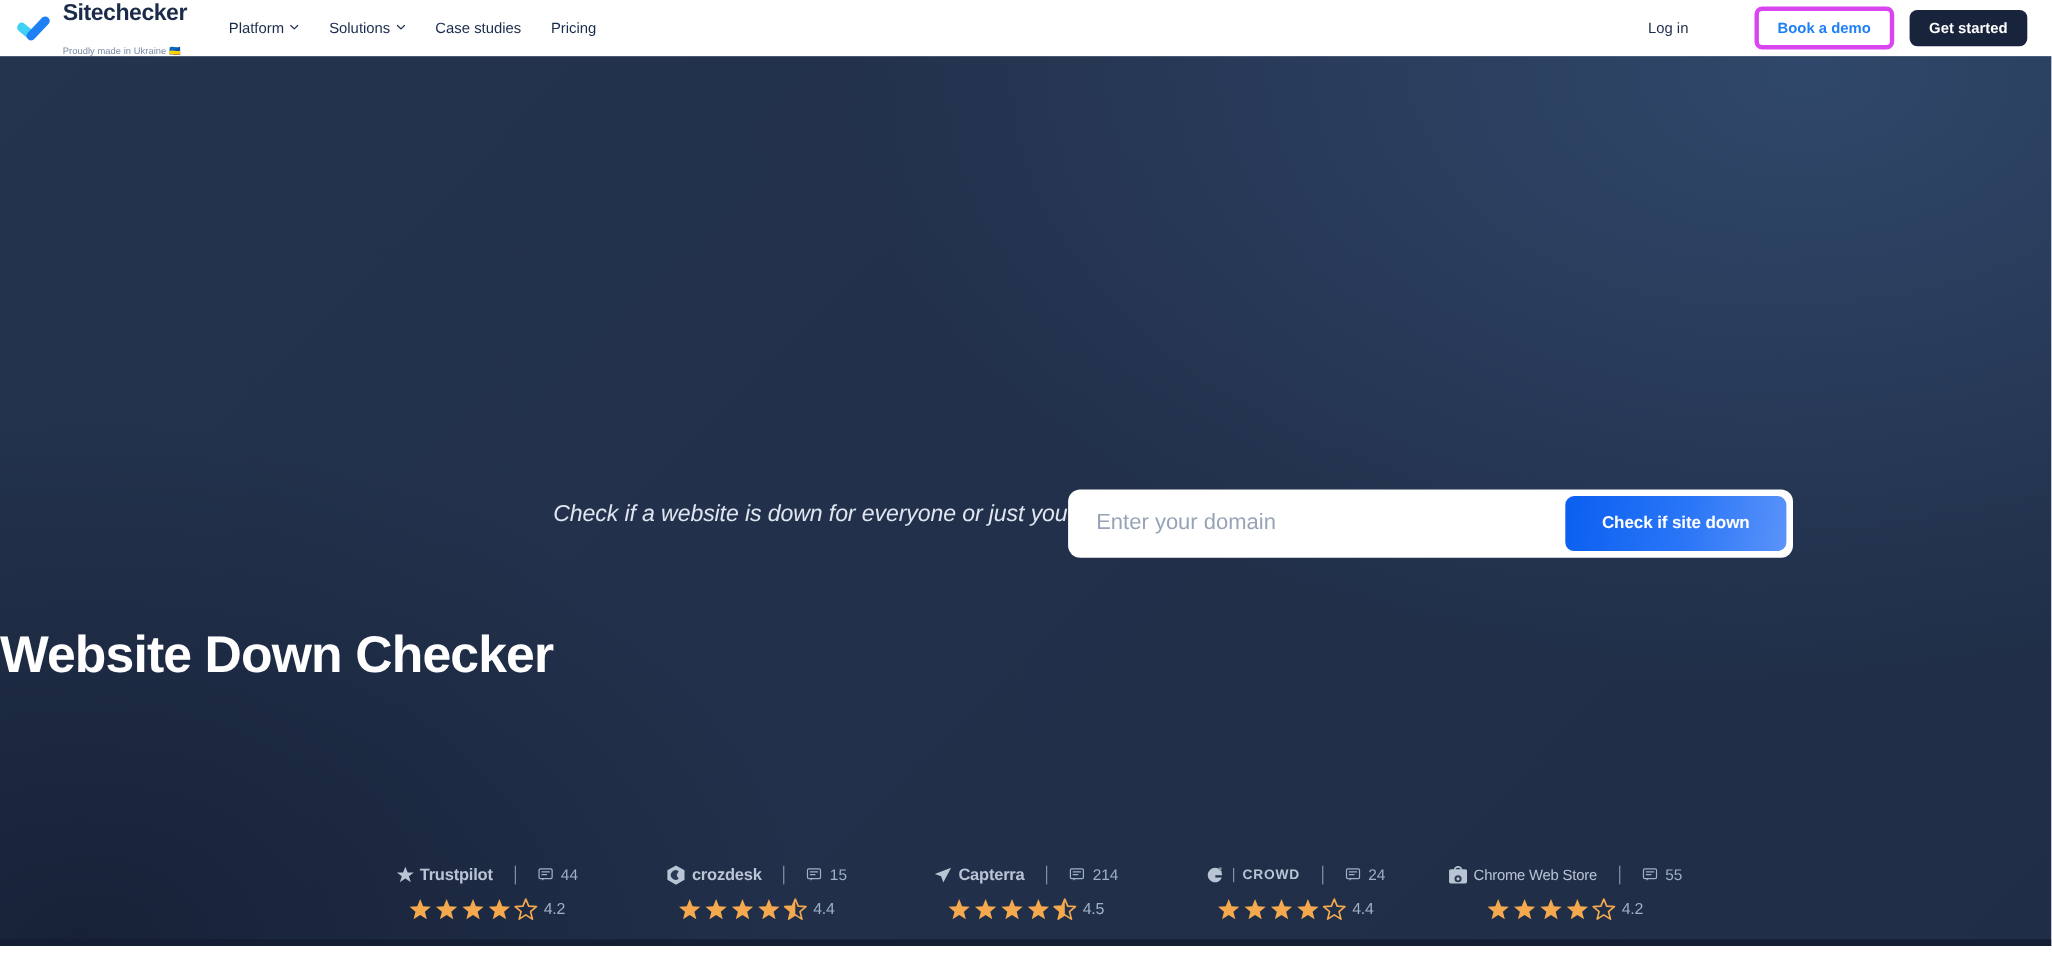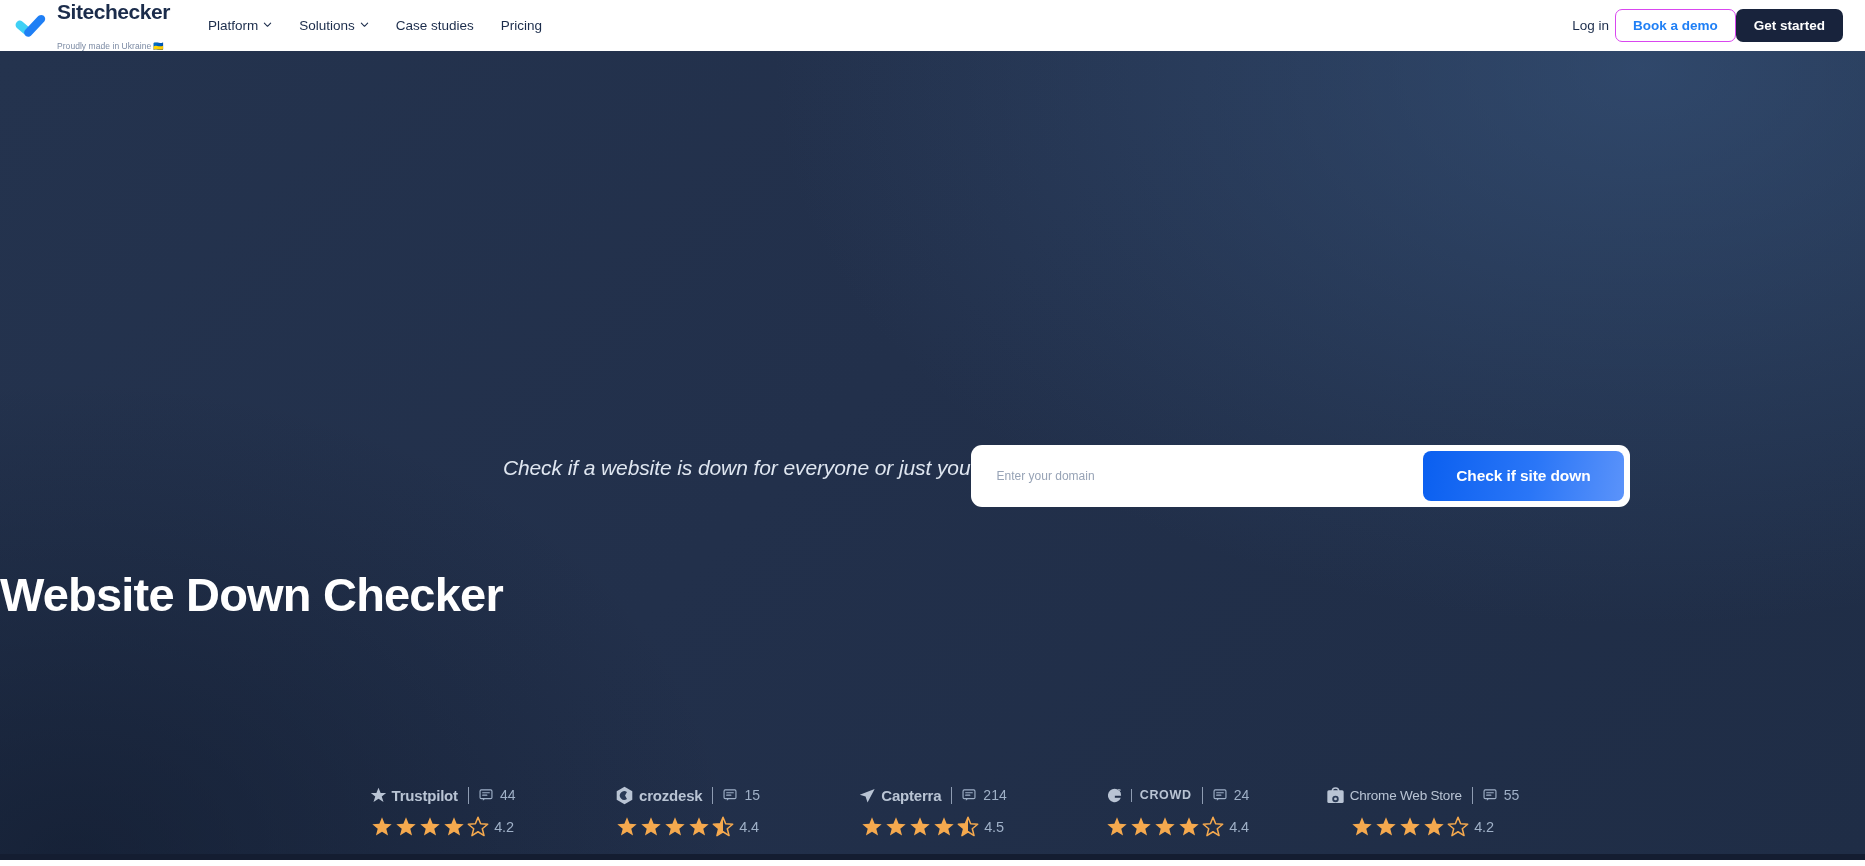--- a/index.html
+++ b/index.html
@@ -73,40 +73,42 @@
     display: inline-block;
     position: relative;
     top: -1px;
   }
   .chev svg { display: block; }
 
   .nav-right {
     margin-left: auto;
     display: flex;
     align-items: center;
+    gap: 14px;
   }
   .login-link {
     font-size: 13.5px;
     color: #1b2c4b;
     font-weight: 500;
     cursor: pointer;
     padding: 0 6px;
     white-space: nowrap;
   }
   .btn-demo {
     font-size: 13.5px;
     font-weight: 600;
     color: #1f7ff5;
     background: #ffffff;
-    border: 1px solid #d946ef;
+    border: 4px solid #d946ef;
     border-radius: 7px;
     padding: 8px 17px;
     cursor: pointer;
     white-space: nowrap;
     font-family: "Liberation Sans", sans-serif;
+    margin-left: 40px;
   }
   .btn-start {
     font-size: 13.5px;
     font-weight: 700;
     color: #ffffff;
     background: #18233c;
     border: none;
     border-radius: 7px;
     padding: 9px 18px;
     cursor: pointer;
@@ -157,21 +159,21 @@
     display: flex;
     align-items: center;
     padding: 6px;
   }
   .search-input {
     flex: 1;
     height: 100%;
     border: none;
     outline: none;
     background: transparent;
-    font-size: 12px;
+    font-size: 20px;
     color: #1b2c4b;
     padding: 0 20px;
     font-family: "Liberation Sans", sans-serif;
   }
   .search-input::placeholder { color: #97a3b6; }
 
   .btn-check {
     height: 100%;
     border: none;
     border-radius: 8px;
@@ -199,21 +201,21 @@
   .badge {
     width: 245px;
     display: flex;
     flex-direction: column;
     align-items: center;
     gap: 11px;
   }
   .badge-top {
     display: flex;
     align-items: center;
-    gap: 10px;
+    gap: 20px;
     height: 20px;
   }
   .badge-logo {
     display: flex;
     align-items: center;
     gap: 5px;
     color: #b9c4d4;
     font-size: 15px;
     font-weight: 700;
     letter-spacing: -0.2px;

